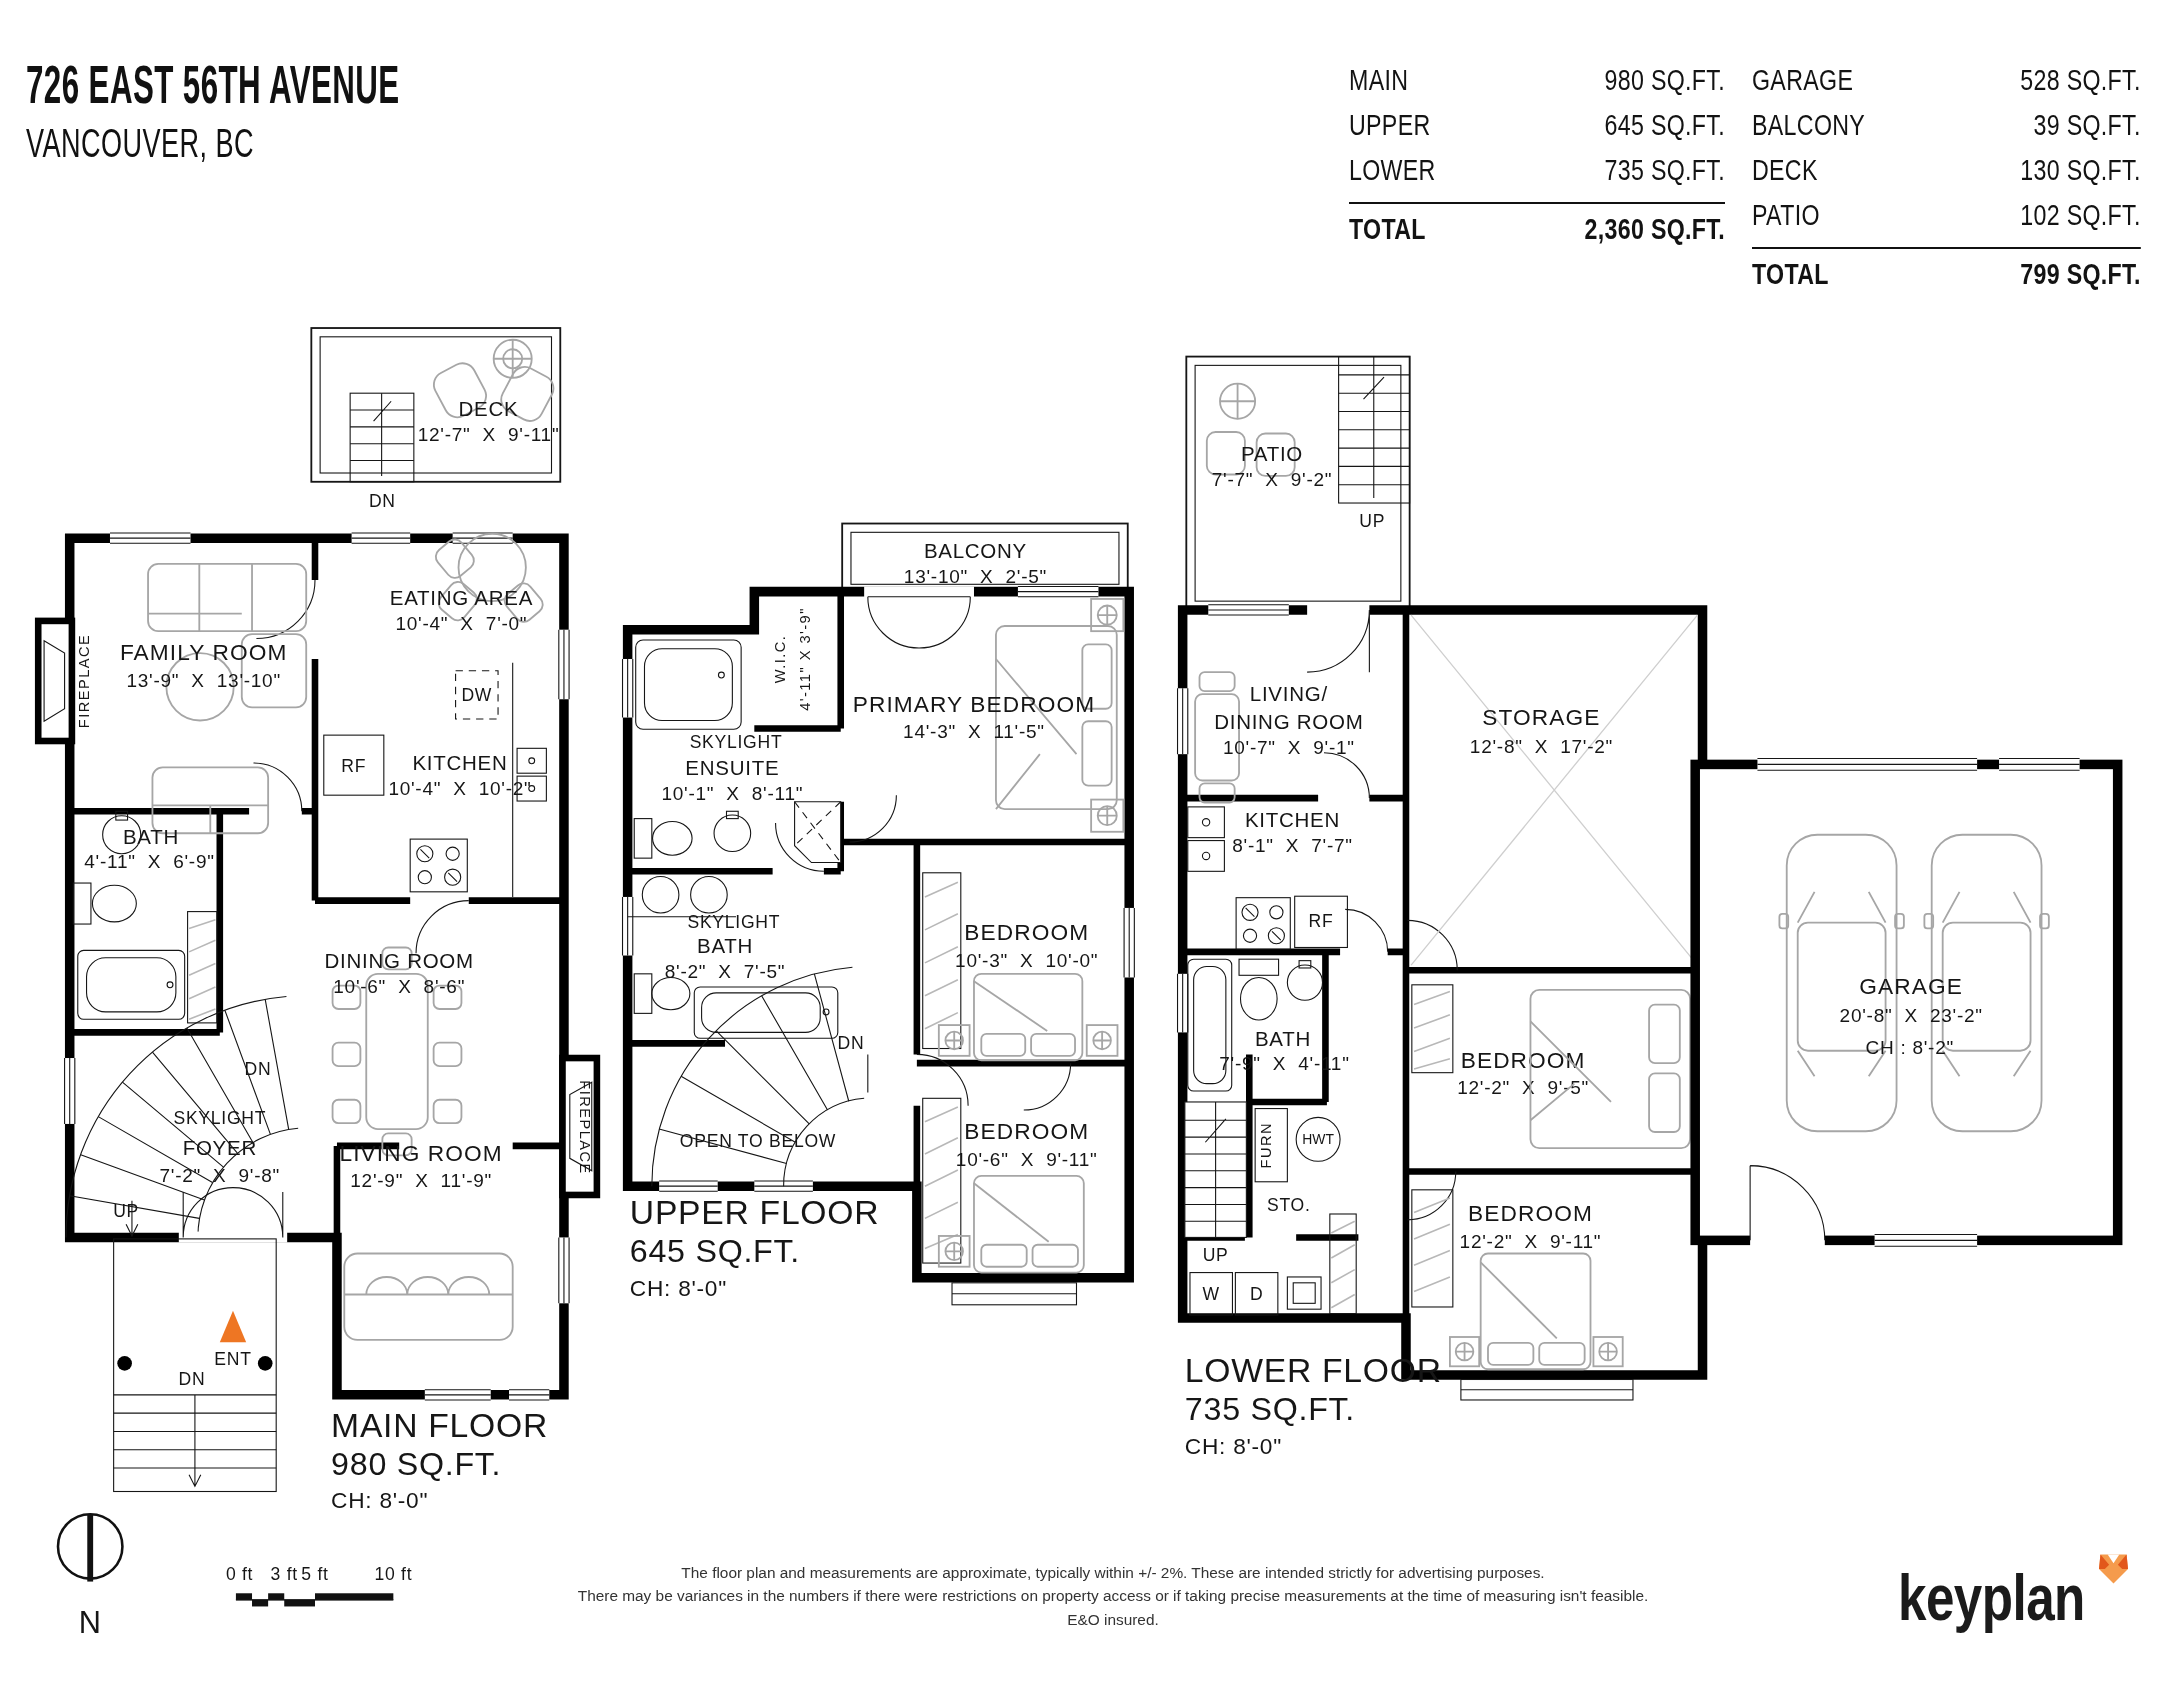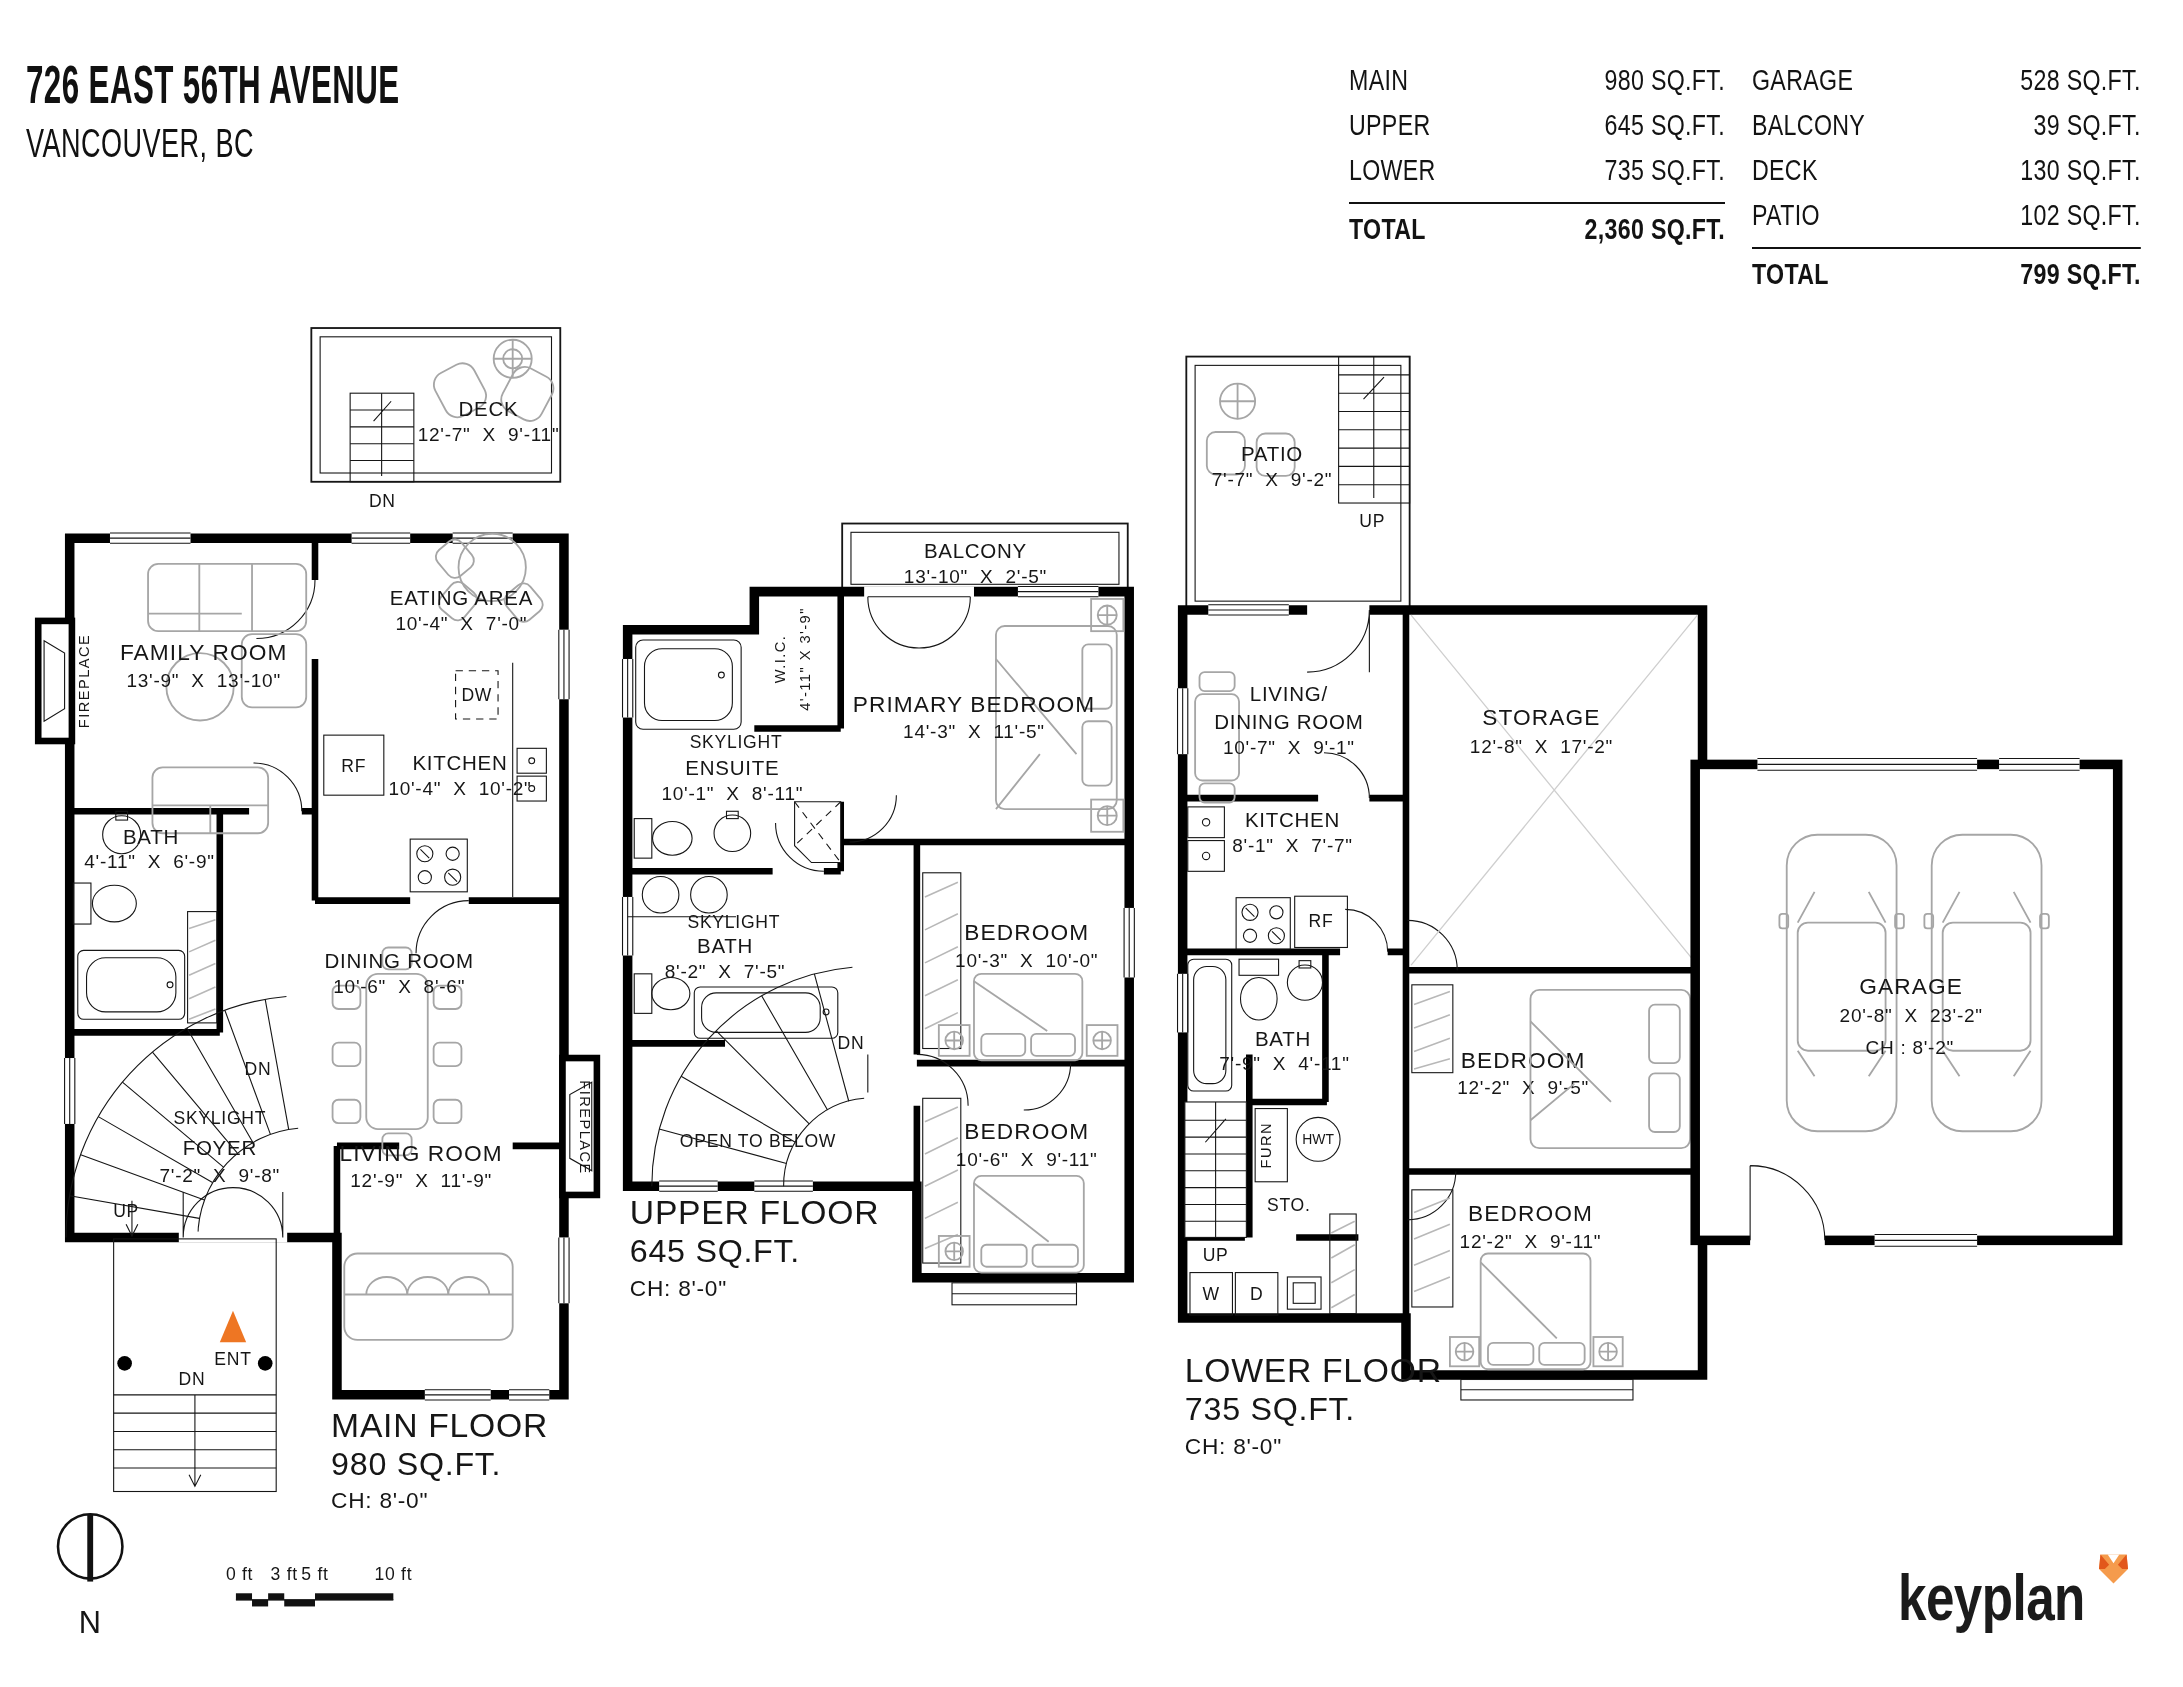--- a/index.html
+++ b/index.html
@@ -661,20 +661,22 @@
     <rect x="322" y="2176" width="22" height="9" fill="#111"></rect>
     <rect x="344" y="2185" width="22" height="9" fill="#111"></rect>
     <rect x="366" y="2176" width="22" height="9" fill="#111"></rect>
     <rect x="388" y="2185" width="42" height="9" fill="#111"></rect>
     <rect x="430" y="2176" width="107" height="9" fill="#111"></rect>
     <rect x="322" y="2184" width="215" height="2" fill="#111"></rect>
   </g>
 </svg>
 
 <div class="disclaimer">
+  <div>The floor plan and measurements are approximate, typically within +/- 2%. These are intended strictly for advertising purposes.</div>
+  <div>There may be variances in the numbers if there were restrictions on property access or if taking precise measurements at the time of measuring isn't feasible. E&amp;O insured.</div>
 </div>
 
 <div class="logo">keyplan</div>
 <svg id="fox" width="29" height="32" viewBox="0 0 40 44">
   <polygon points="2,2 38,2 40,22 20,42 0,22" fill="#F59B4C"></polygon>
   <polygon points="2,2 14,16 8,22 0,22" fill="#E2571B"></polygon>
   <polygon points="38,2 26,16 32,22 40,22" fill="#E2571B"></polygon>
   <polygon points="12,2 28,2 20,14" fill="#ffffff"></polygon>
 </svg>
 

